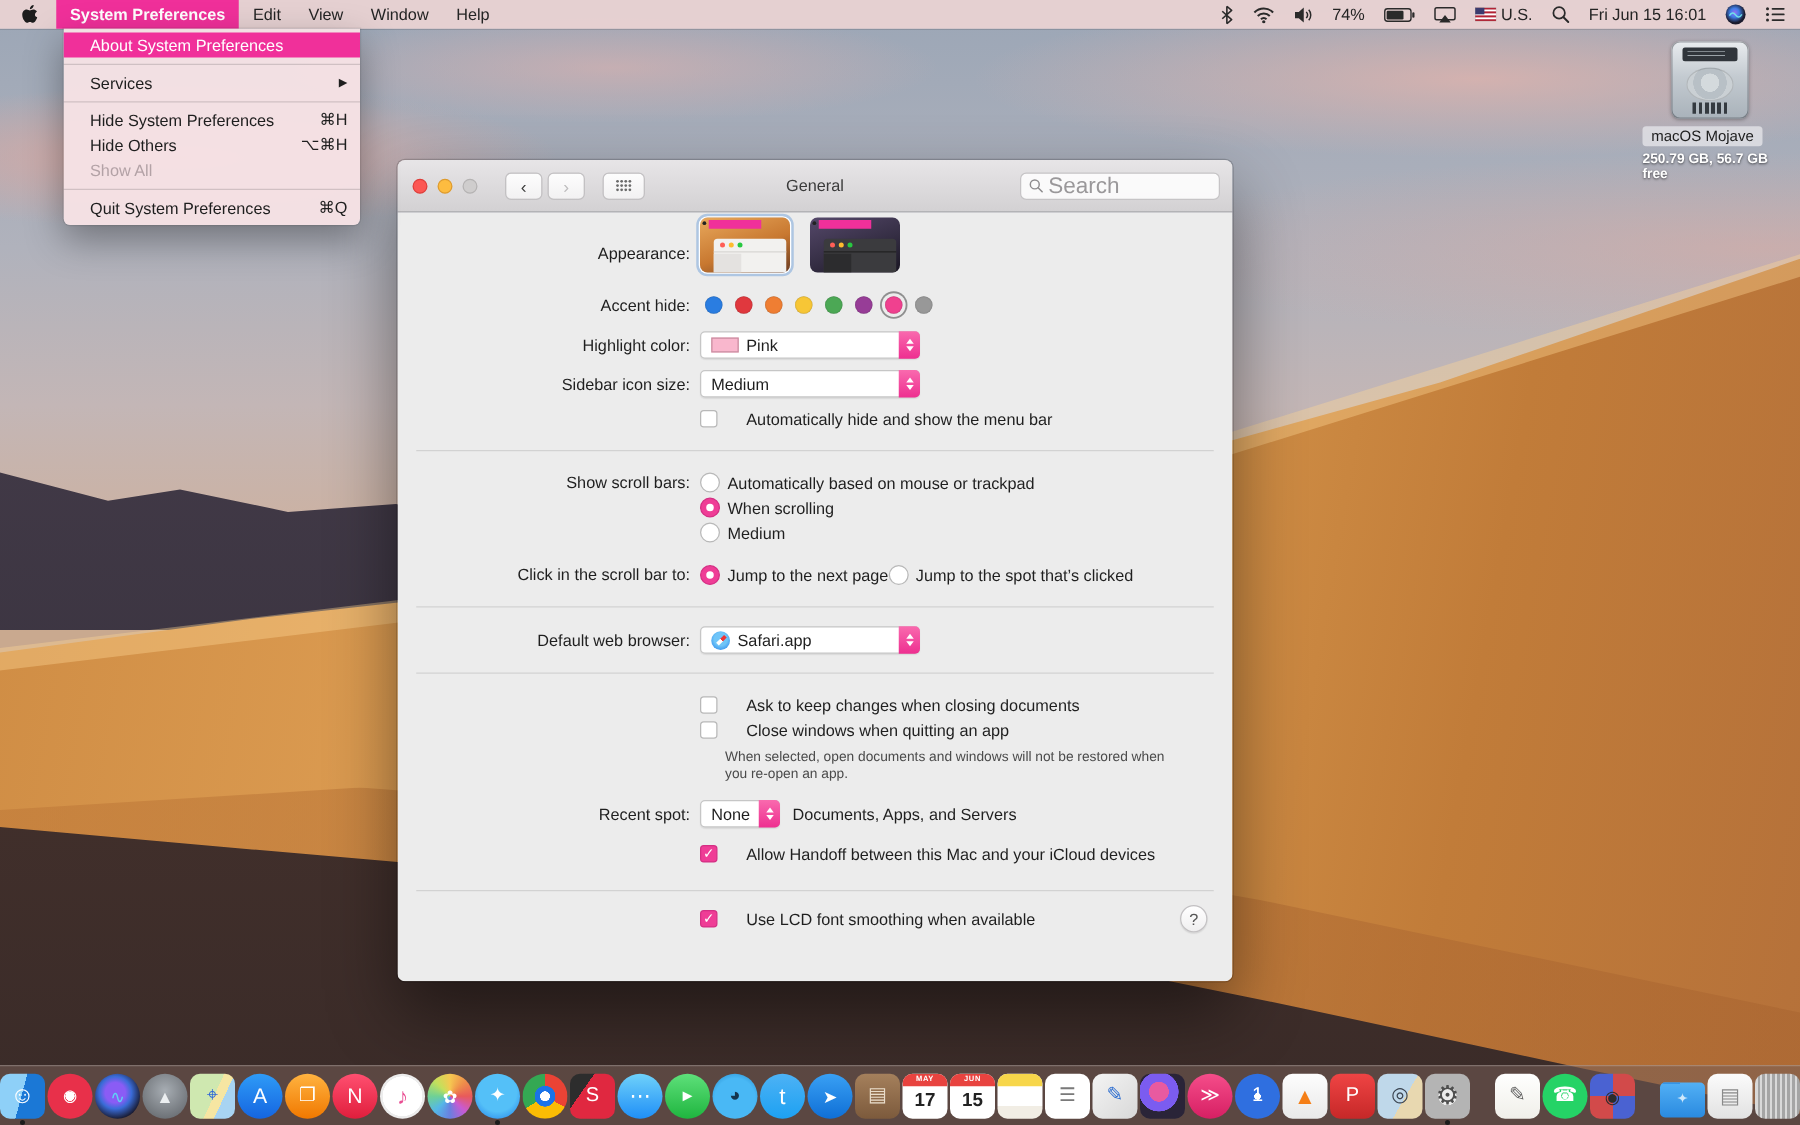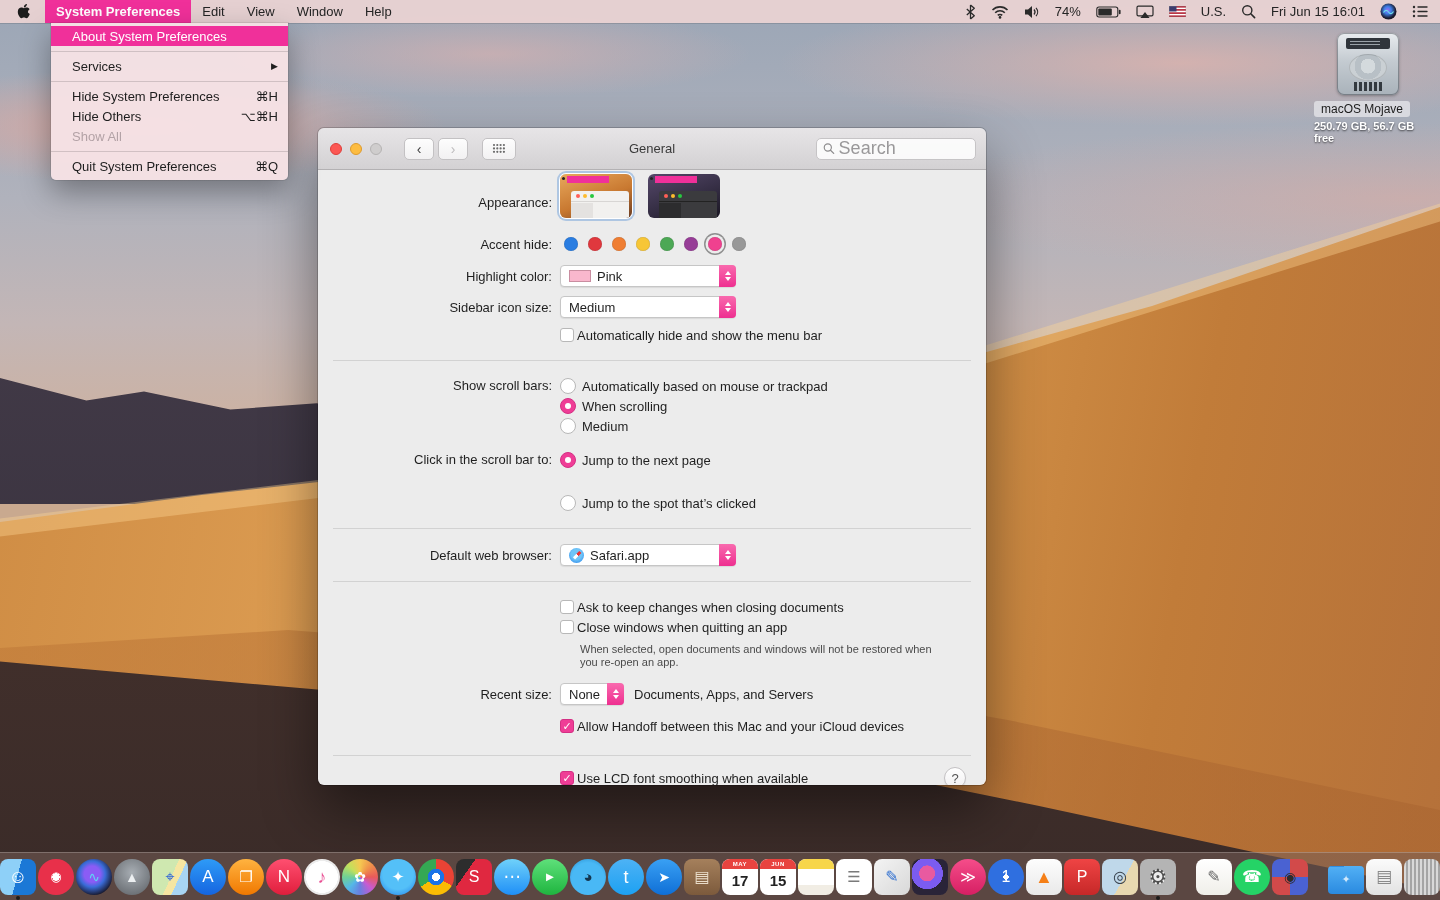--- a/index.html
+++ b/index.html
@@ -125,21 +125,21 @@
   .popup .stepper i.down { border-top:4px solid #fff; }
   .swatch { width:22px; height:12px; border:1px solid #c98da0; background:#f9b7cd; }
   .safari-mini { width:15px; height:15px; border-radius:50%; background:radial-gradient(circle at 50% 42%,#6fc5f8 0 45%,#1e7ae8); position:relative; flex:none; }
   .safari-mini::after { content:""; position:absolute; left:50%; top:50%; width:9px; height:2.5px; background:linear-gradient(90deg,#fff 50%,#e33 50%);
     transform:translate(-50%,-50%) rotate(-45deg); }
   
   .cb { width:14px; height:14px; border-radius:3px; background:#fff; border:1px solid #b8b8b8; flex:none;
     display:flex; align-items:center; justify-content:center; }
   .cb.checked { background:#ef3d96; border-color:#d42f84; }
   .cb.checked::after { content:"✓"; color:#fff; font-size:11px; font-weight:bold; line-height:1; }
-  .cb-row { display:flex; align-items:center; gap:3px; height:20px; }
+  .cb-row { display:flex; align-items:center; gap:23px; height:20px; }
   .radio { width:16px; height:16px; border-radius:50%; background:#fff; border:1px solid #b8b8b8; flex:none; position:relative; }
   .radio.sel { background:#ef3d96; border-color:#d42f84; }
   .radio.sel::after { content:""; position:absolute; left:50%; top:50%; width:6px; height:6px; border-radius:50%;
     background:#fff; transform:translate(-50%,-50%); }
   .radio-row { display:flex; align-items:center; gap:6px; height:20px; }
   .note { font-size:11px; color:#4a4a4a; line-height:13px; width:370px; }
   .suffix { margin-left:10px; }
   .helpbtn { position:absolute; right:20px; width:22px; height:22px; border-radius:50%;
     background:linear-gradient(#ffffff,#f0eff0); border:1px solid #c3c1c3; box-shadow:0 1px 1px rgba(0,0,0,.1);
     display:flex; align-items:center; justify-content:center; font-size:13px; color:#555; }
@@ -243,21 +243,21 @@
           <rect x="2.3" y="2.5" width="13.5" height="7" rx="1" fill="#2a2a2a"></rect>
           <rect x="22.8" y="3.8" width="1.8" height="4.4" rx="0.9" fill="#2a2a2a"></rect>
         </svg>
       </span>
     <span>
         <svg width="18" height="14" viewBox="0 0 18 14">
           <rect x="1" y="1.2" width="16" height="9.6" rx="1.4" stroke="#2a2a2a" stroke-width="1.2" fill="none"></rect>
           <polygon points="9,7 13.6,13 4.4,13" fill="#2a2a2a"></polygon>
         </svg>
       </span>
-    <span style="display:flex;align-items:center;gap:15px;">
+    <span style="display:flex;align-items:center;gap:4px;">
       <svg width="17" height="11" viewBox="0 0 17 11">
           <rect width="17" height="11" fill="#fff"></rect>
           <g fill="#b22234">
             <rect y="0" width="17" height="1.6"></rect>
             <rect y="3.1" width="17" height="1.6"></rect>
             <rect y="6.3" width="17" height="1.6"></rect>
             <rect y="9.4" width="17" height="1.6"></rect>
           </g>
           <rect width="7.5" height="5.5" fill="#3c3b6e"></rect>
           <rect width="17" height="11" fill="none" stroke="#999" stroke-width="0.5"></rect>
@@ -463,21 +463,21 @@
           </div>
           <div class="radio-row">
             <span class="radio"></span>
             <span>Medium</span>
           </div>
         </div>
     </div>
 
     <div class="row" style="align-items:flex-start;margin-top:14px;">
       <div class="row-label" style="padding-top:2px;">Click in the scroll bar to:</div>
-      <div class="row-ctrl" style="flex-direction:column;align-items:flex-start;gap:23px;">
+      <div class="row-ctrl" style="flex-direction:row;align-items:flex-start;">
           <div class="radio-row">
             <span class="radio sel"></span>
             <span>Jump to the next page</span>
           </div>
           <div class="radio-row">
             <span class="radio"></span>
             <span>Jump to the spot that’s clicked</span>
           </div>
         </div>
     </div>
@@ -515,21 +515,21 @@
       </div>
     </div>
     <div class="row" style="margin-top:6px;">
       <div class="row-label"></div>
       <div class="row-ctrl" style="padding-left:20px;">
         <div class="note">When selected, open documents and windows will not be restored when you re-open an app.</div>
       </div>
     </div>
 
     <div class="row" style="margin-top:14px;">
-      <div class="row-label">Recent size:</div>
+      <div class="row-label">Recent spot:</div>
       <div class="row-ctrl">
         <div class="popup" style="width:64px;">
           <span>None</span>
           <span class="stepper">
               <i class="up"></i>
               <i class="down"></i>
             </span>
         </div>
         <span class="suffix">Documents, Apps, and Servers</span>
       </div>

